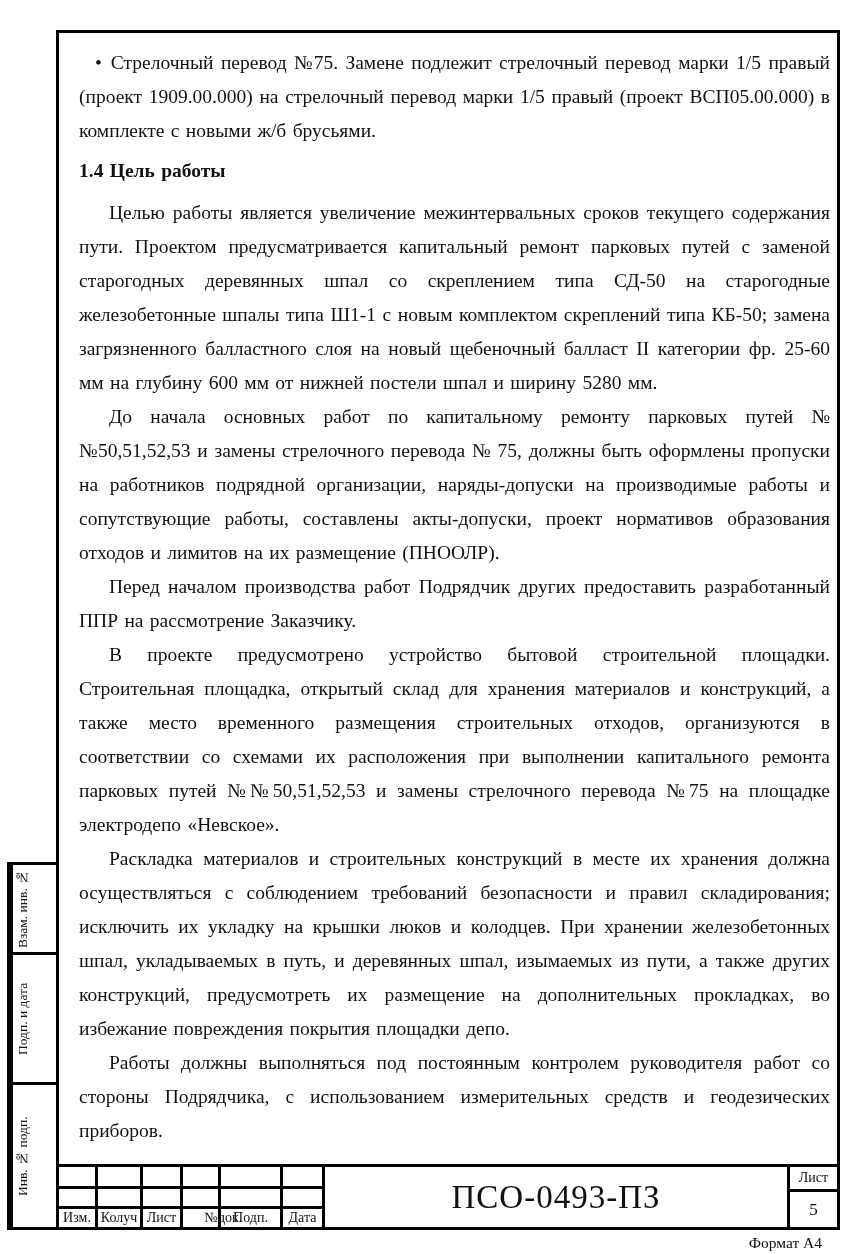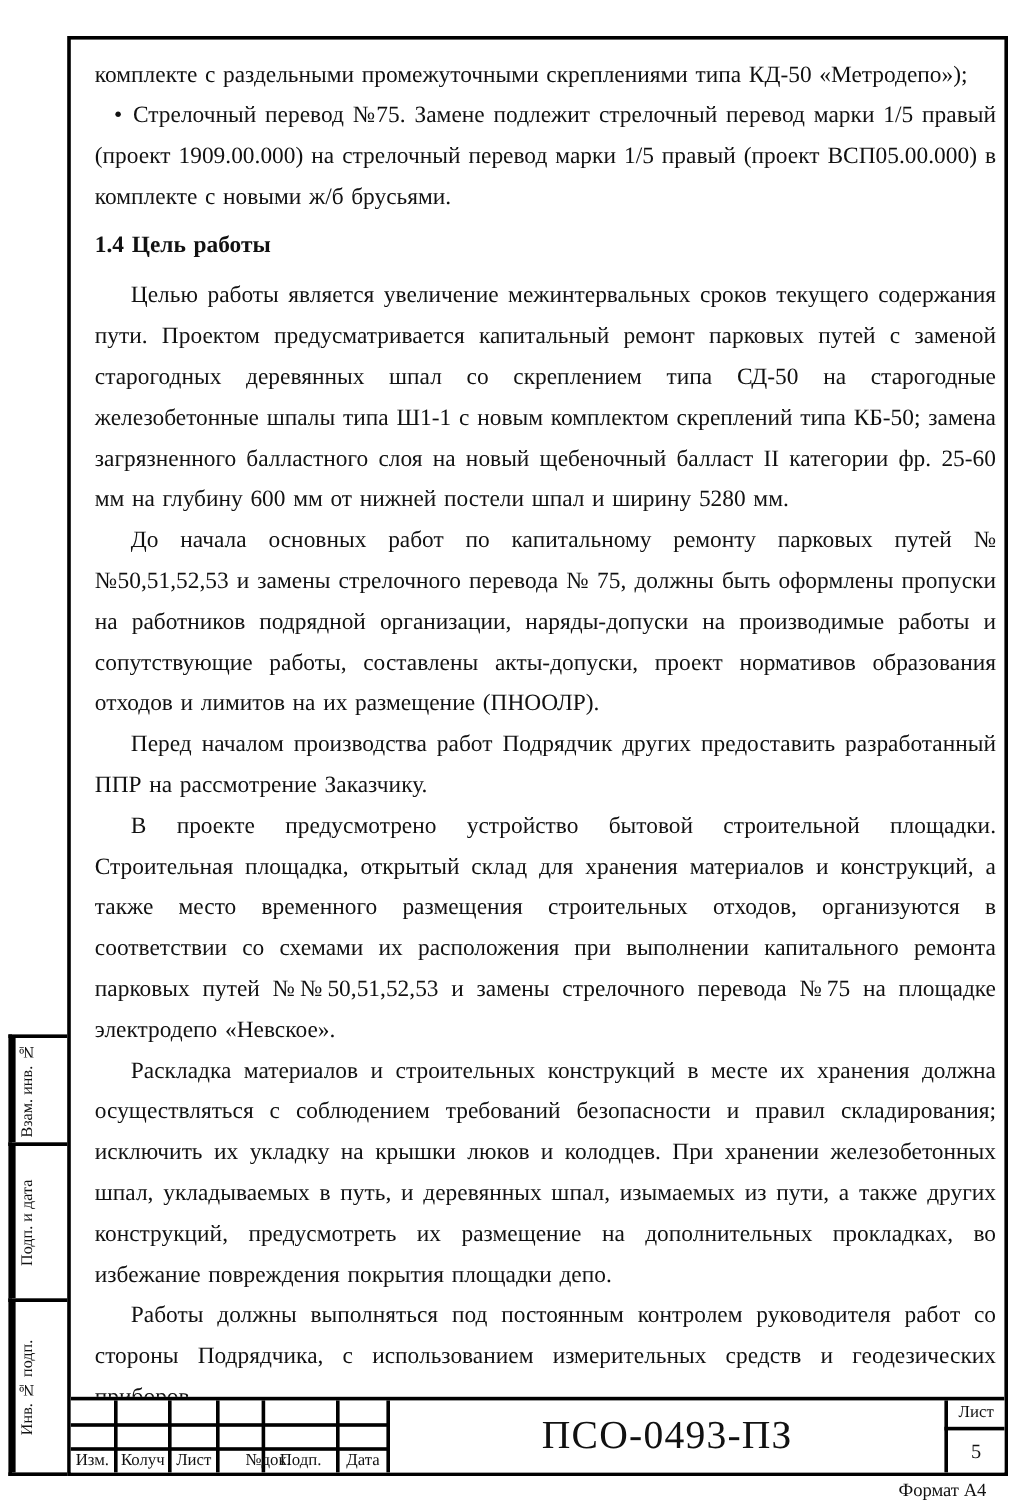--- a/index.html
+++ b/index.html
@@ -74,21 +74,20 @@
     <div class="side-empty"></div>
   </div>
   <div class="side-group" style="top:1082px;height:148px;">
     <div class="side-label">Инв. № подп.</div>
     <div class="side-empty"></div>
   </div>
 
   <div class="frame">
 
     <div class="content" id="doc-body">
-        <div class="para continuation">комплекте с раздельными промежуточными скреплениями типа КД-50 «Метродепо»);</div>
         <div class="para bullet"><span class="marker">•</span>Стрелочный перевод №75. Замене подлежит стрелочный перевод марки 1/5 правый (проект 1909.00.000) на стрелочный перевод марки 1/5 правый (проект ВСП05.00.000) в комплекте с новыми ж/б брусьями.</div>
         <div class="heading">1.4 Цель работы</div>
         <div class="para ">Целью работы является увеличение межинтервальных сроков текущего содержания пути. Проектом предусматривается капитальный ремонт парковых путей с заменой старогодных деревянных шпал со скреплением типа СД-50 на старогодные железобетонные шпалы типа Ш1-1 с новым комплектом скреплений типа КБ-50; замена загрязненного балластного слоя на новый щебеночный балласт II категории фр. 25-60 мм на глубину 600 мм от нижней постели шпал и ширину 5280 мм.</div>
         <div class="para ">До начала основных работ по капитальному ремонту парковых путей №№50,51,52,53 и замены стрелочного перевода № 75, должны быть оформлены пропуски на работников подрядной организации, наряды-допуски на производимые работы и сопутствующие работы, составлены акты-допуски, проект нормативов образования отходов и лимитов на их размещение (ПНООЛР).</div>
         <div class="para ">Перед началом производства работ Подрядчик других предоставить разработанный ППР на рассмотрение Заказчику.</div>
         <div class="para ">В проекте предусмотрено устройство бытовой строительной площадки. Строительная площадка, открытый склад для хранения материалов и конструкций, а также место временного размещения строительных отходов, организуются в соответствии со схемами их расположения при выполнении капитального ремонта парковых путей №№50,51,52,53 и замены стрелочного перевода №75 на площадке электродепо «Невское».</div>
         <div class="para ">Раскладка материалов и строительных конструкций в месте их хранения должна осуществляться с соблюдением требований безопасности и правил складирования; исключить их укладку на крышки люков и колодцев. При хранении железобетонных шпал, укладываемых в путь, и деревянных шпал, изымаемых из пути, а также других конструкций, предусмотреть их размещение на дополнительных прокладках, во избежание повреждения покрытия площадки депо.</div>
         <div class="para ">Работы должны выполняться под постоянным контролем руководителя работ со стороны Подрядчика, с использованием измерительных средств и геодезических приборов.</div>
       </div>
 

